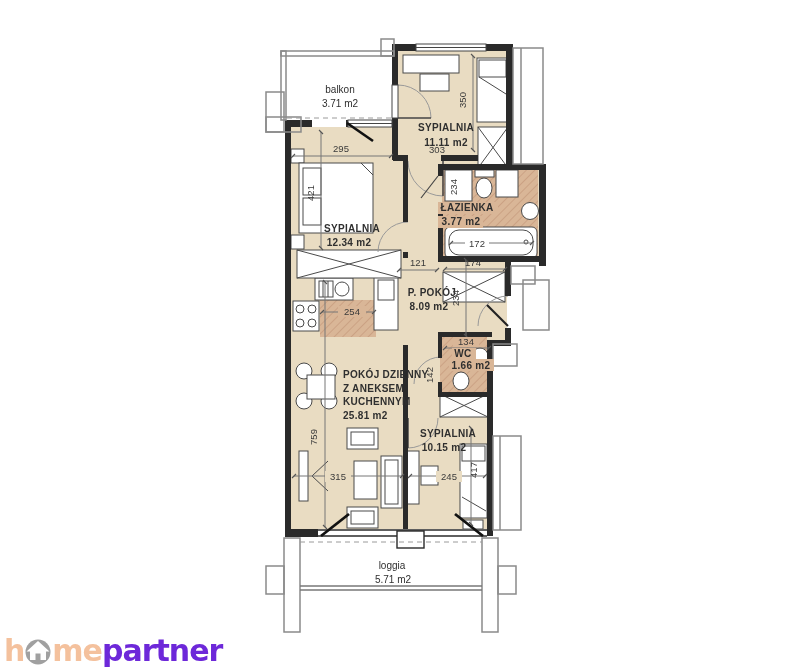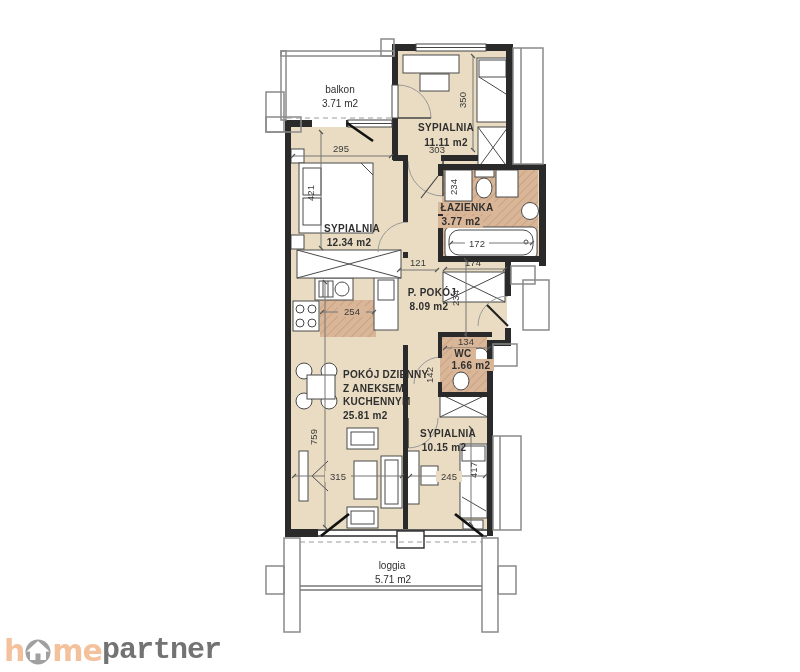--- a/index.html
+++ b/index.html
@@ -6,21 +6,21 @@
   .canvas{position:relative;width:792px;height:672px;background:#fff;overflow:hidden;
           font-family:"Liberation Sans",sans-serif;}
   .plan-svg{position:absolute;left:0;top:0;}
   text{fill:#2f2f2f;}
   .rlabel{font-family:"Liberation Sans",sans-serif;font-size:10px;font-weight:700;letter-spacing:.3px;}
   .rsmall{font-family:"Liberation Sans",sans-serif;font-size:10px;font-weight:400;}
   .dim{font-family:"Liberation Sans",sans-serif;font-size:9.5px;font-weight:400;fill:#3a3a3a;}
   .logo{position:absolute;left:4px;top:632px;height:36px;display:flex;align-items:center;
         font-family:"DejaVu Sans",sans-serif;font-weight:700;font-size:30px;letter-spacing:-1px;}
   .lg-peach{color:#f4c19d;}
-  .lg-gray{color:#737373;font-family:Liberation Mono, monospace;}
+  .lg-gray{color:#6d28d9;}
   .logo svg{margin:2px -1px 0 -1px;}
 </style>
 </head>
 <body>
 
 <div class="canvas">
 <svg class="plan-svg" width="800" height="672" viewBox="0 0 800 672">
   <defs>
     <pattern id="hatch" patternUnits="userSpaceOnUse" width="6" height="6" patternTransform="rotate(45)">
       <rect width="6" height="6" fill="#d9b697"></rect>

